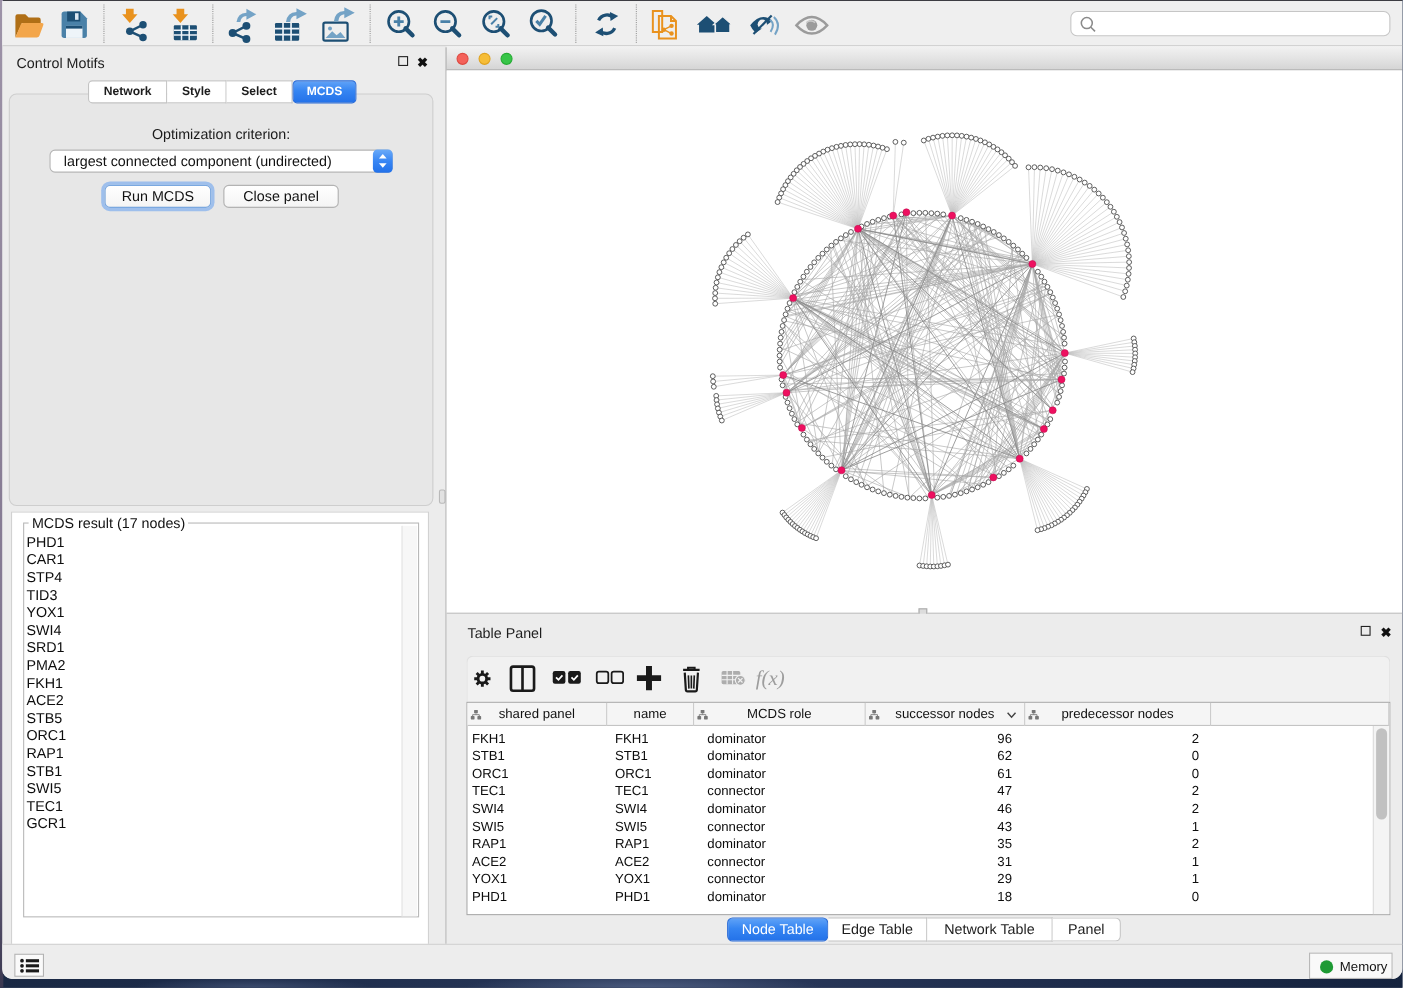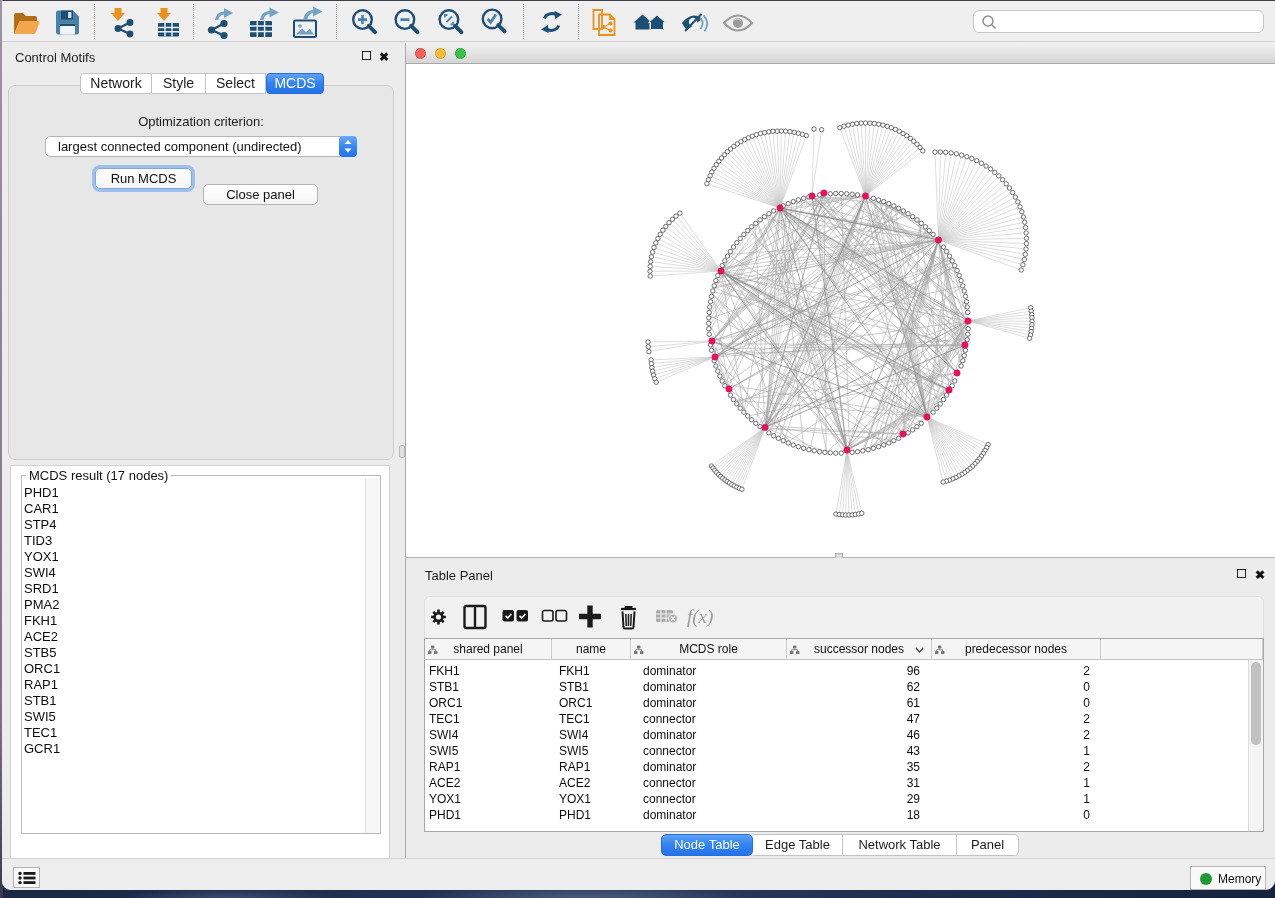--- a/index.html
+++ b/index.html
@@ -18,21 +18,21 @@
 .tsep { position:absolute; top:3px; height:35px; width:0;
   border-left:1px dotted #9a9a9a; }
 .search { position:absolute; left:971px; top:9px; width:291px; height:23px;
   background:#fff; border:1px solid #c6c6c6; border-radius:6px; }
 
 .cp-title { position:absolute; left:13px; top:49px; font-size:13px; color:#1d1d1d; }
 .wbtn-max { position:absolute; width:9px; height:9px; border:1.5px solid #222; }
 .wbtn-x { position:absolute; font-size:12px; font-weight:bold; color:#111; line-height:12px; }
 .tabs { position:absolute; top:72px; height:21px; }
 .tab { position:absolute; top:0; height:21px; background:#fff; border:1px solid #c3c3c3;
-  border-left:none; color:#1d1d1d; font-size:14px; text-align:center; line-height:19px; }
+  border-left:none; color:#1d1d1d; font-size:11px; text-align:center; line-height:19px;font-weight:bold; }
 .tab.first { border-left:1px solid #c3c3c3; border-radius:4px 0 0 4px; }
 .tab.sel { background:linear-gradient(180deg,#5fa2f7 0%,#3585f2 45%,#2472e9 100%);
   color:#fff; border:1px solid #2a6cd8; border-radius:4px; }
 .innerpanel { position:absolute; left:6px; top:84px; width:386px; height:375px;
   background:#e7e7e7; border:1px solid #cecece; border-radius:7px; }
 .optlabel { position:absolute; left:0; top:113px; width:398px; text-align:center;
   font-size:13px; color:#1a1a1a; }
 .dropdown { position:absolute; left:43px; top:135px; width:312px; height:21px;
   background:#fff; border:1px solid #b5b5b5; border-radius:5px; }
 .dropdown .txt { position:absolute; left:12px; top:0; line-height:19px; font-size:13px; color:#111; }
@@ -238,21 +238,21 @@
   <div class="dropdown">
     <div class="txt">largest connected component (undirected)</div>
     <div class="stepper">
         <svg style="position:absolute;left:0;top:0" width="18" height="21" viewBox="0 0 18 21">
           <path d="M5.5 8 L9 4 L12.5 8 Z" fill="#fff"></path>
           <path d="M5.5 12.5 L9 16.5 L12.5 12.5 Z" fill="#fff"></path>
         </svg>
       </div>
   </div>
   <div class="btn focus" style="left:93px; width:97px;">Run MCDS</div>
-  <div class="btn" style="left:201px; width:115px;margin-top:16px;">Close panel</div>
+  <div class="btn" style="left:201px; width:105px;">Close panel</div>
   <div class="mcdsbox">
     <div class="fieldset">
       <div class="legend">MCDS result (17 nodes)</div>
       <div class="mlist">PHD1<br>CAR1<br>STP4<br>TID3<br>YOX1<br>SWI4<br>SRD1<br>PMA2<br>FKH1<br>ACE2<br>STB5<br>ORC1<br>RAP1<br>STB1<br>SWI5<br>TEC1<br>GCR1</div>
       <div class="mscroll"></div>
     </div>
   </div>
 
   <div class="abs" style="left:397px;top:444px;width:6px;height:13px;background:#e2e2e2;border:1px solid #b9b9b9;border-radius:2px;"></div>
 

